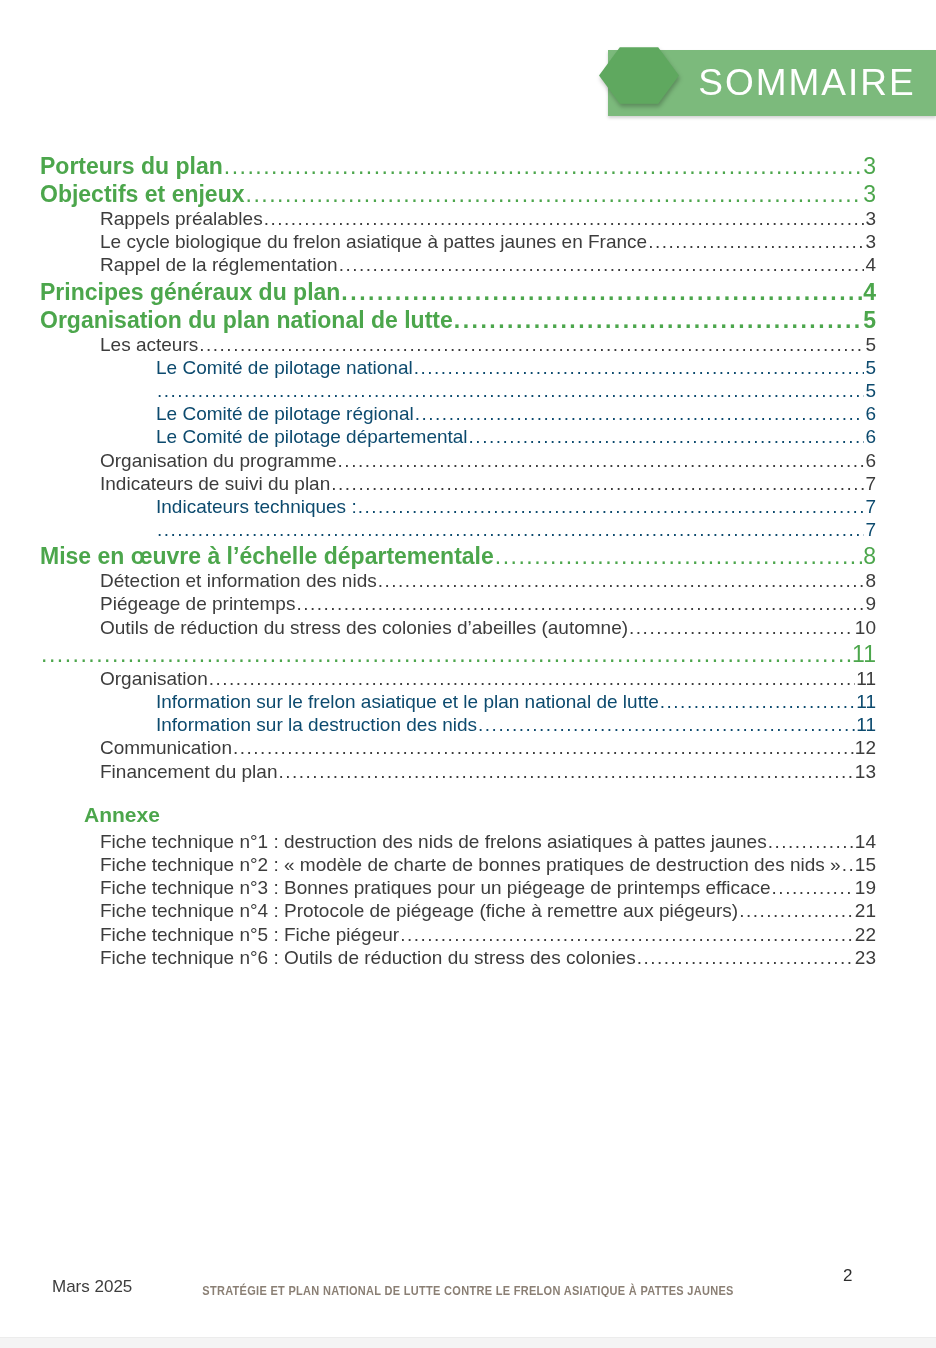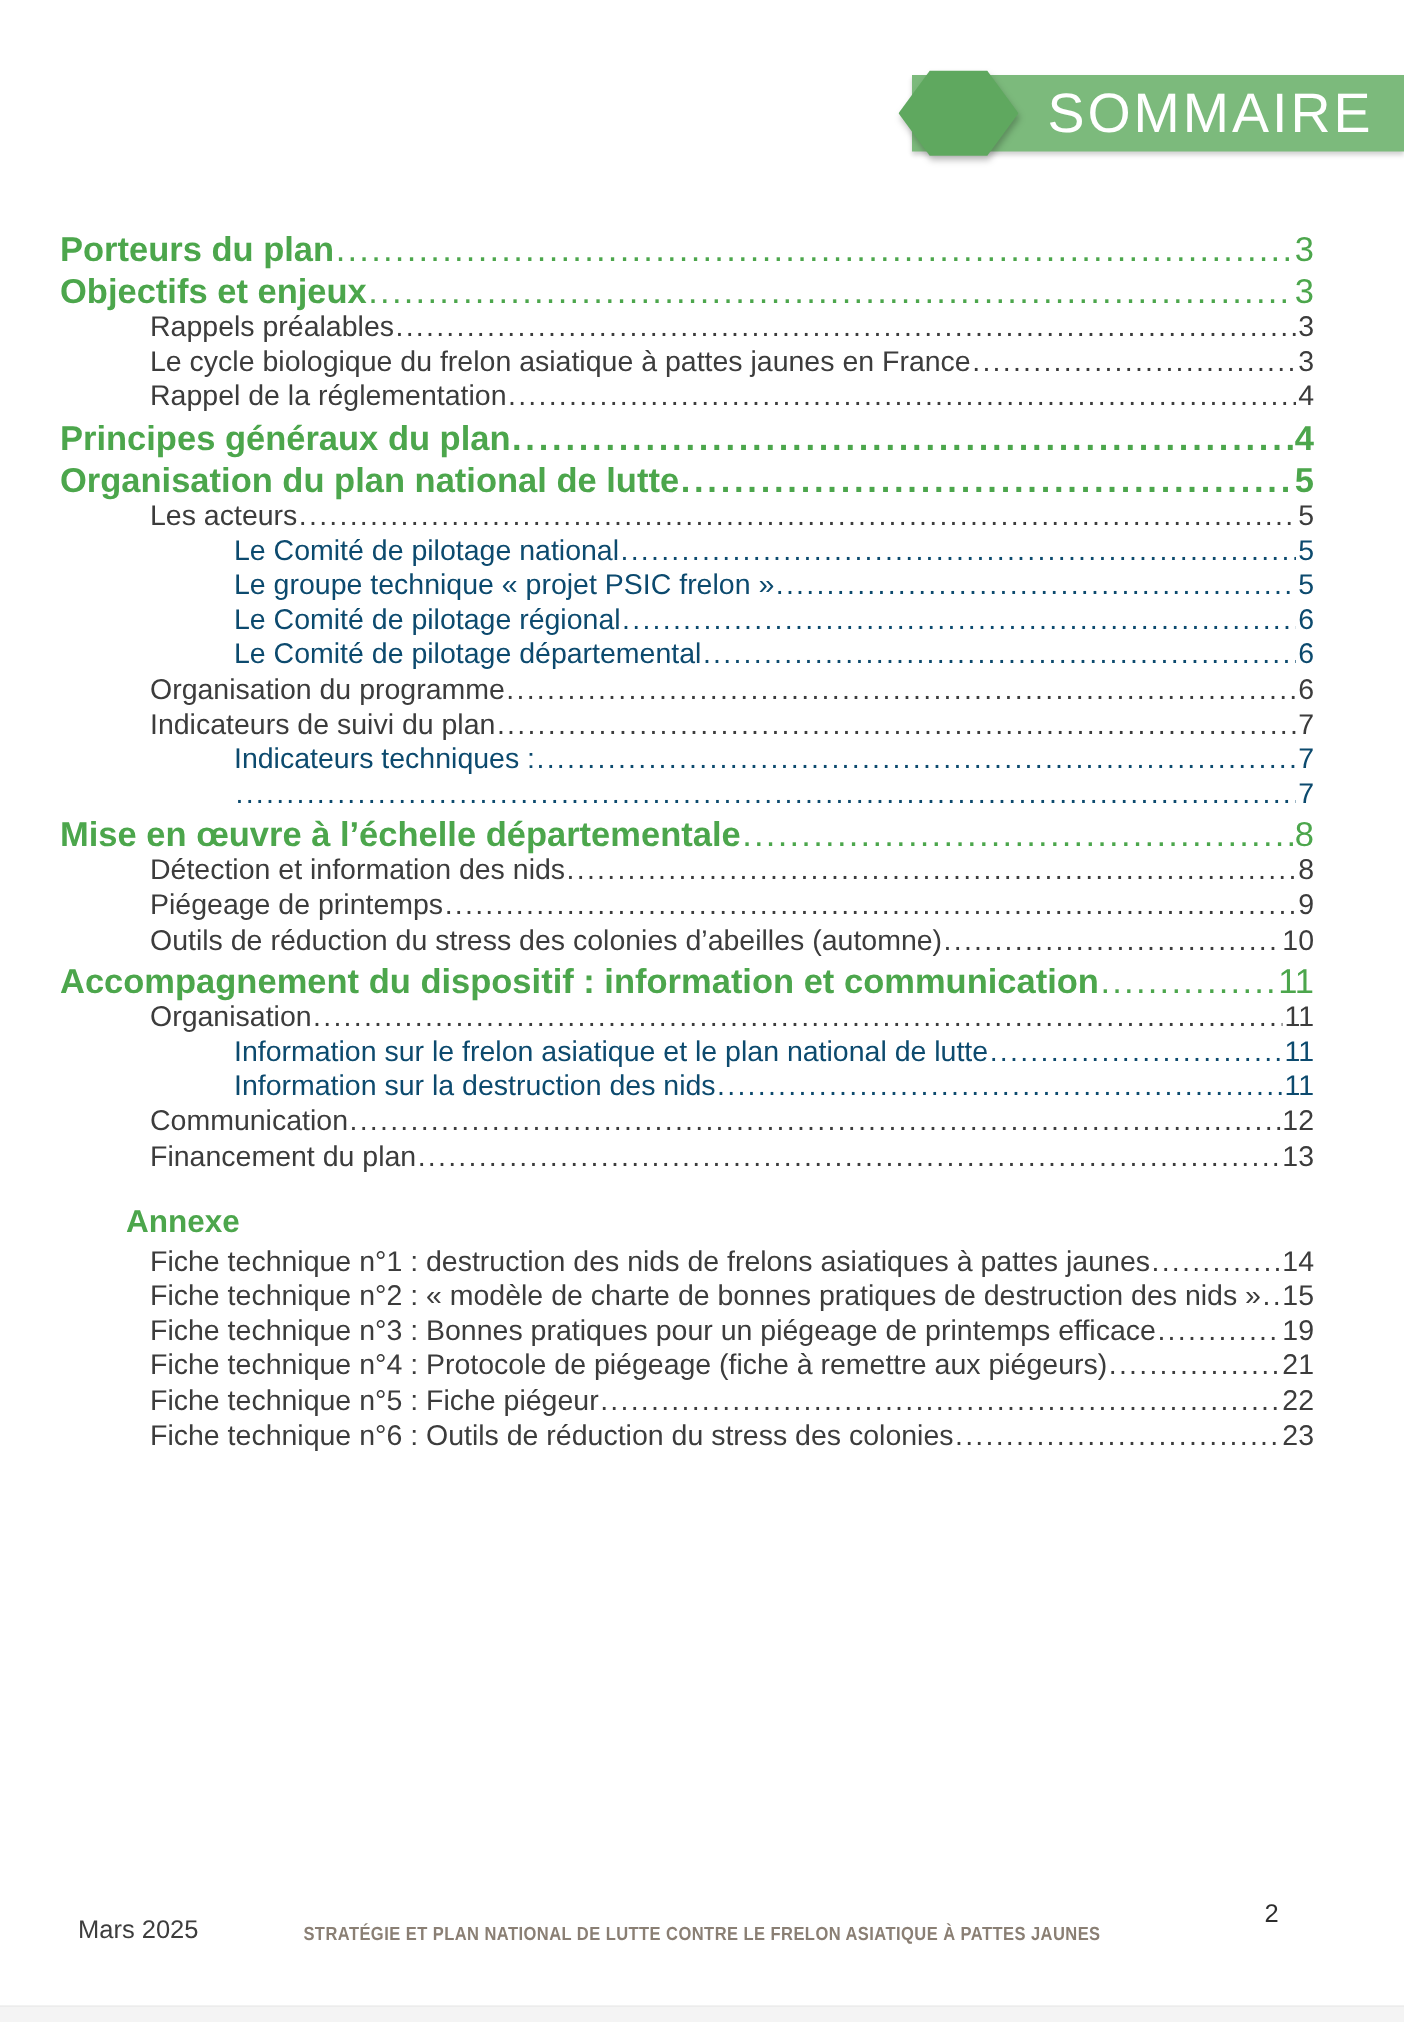--- a/index.html
+++ b/index.html
@@ -9,21 +9,21 @@
     background:#ffffff;
     font-family:"Liberation Sans", sans-serif;
     color:#3c3c3c;
     overflow:hidden;
   }
 
   
   .banner {
     position:absolute;
     top:50px; left:608px; right:0;
-    height:51px;
+    height:66px;
     background:#7cba7c;
     box-shadow:0 2px 3px rgba(0,0,0,0.18);
     display:flex;
     align-items:center;
     justify-content:center;
     padding-left:70px;
   }
   .banner-title {
     color:#ffffff;
     font-size:37px;
@@ -162,21 +162,20 @@
         <span class="toc-label">Les acteurs</span>
         <span class="toc-dots">................................................................................................................................................................................................................................................................................................................................................................................................................</span>
         <span class="toc-page">5</span>
       </div>
       <div class="toc-row lv3">
         <span class="toc-label">Le Comité de pilotage national</span>
         <span class="toc-dots">................................................................................................................................................................................................................................................................................................................................................................................................................</span>
         <span class="toc-page">5</span>
       </div>
       <div class="toc-row lv3">
-        <span class="toc-label">Le groupe technique « projet PSIC frelon » </span>
         <span class="toc-dots">................................................................................................................................................................................................................................................................................................................................................................................................................</span>
         <span class="toc-page">5</span>
       </div>
       <div class="toc-row lv3">
         <span class="toc-label">Le Comité de pilotage régional</span>
         <span class="toc-dots">................................................................................................................................................................................................................................................................................................................................................................................................................</span>
         <span class="toc-page">6</span>
       </div>
       <div class="toc-row lv3">
         <span class="toc-label">Le Comité de pilotage départemental</span>
@@ -216,21 +215,20 @@
         <span class="toc-label">Piégeage de printemps</span>
         <span class="toc-dots">................................................................................................................................................................................................................................................................................................................................................................................................................</span>
         <span class="toc-page">9</span>
       </div>
       <div class="toc-row lv2">
         <span class="toc-label">Outils de réduction du stress des colonies d’abeilles (automne)</span>
         <span class="toc-dots">................................................................................................................................................................................................................................................................................................................................................................................................................</span>
         <span class="toc-page">10</span>
       </div>
       <div class="toc-row lv1">
-        <span class="toc-label">Accompagnement du dispositif : information et communication</span>
         <span class="toc-dots">................................................................................................................................................................................................................................................................................................................................................................................................................</span>
         <span class="toc-page">11</span>
       </div>
       <div class="toc-row lv2">
         <span class="toc-label">Organisation</span>
         <span class="toc-dots">................................................................................................................................................................................................................................................................................................................................................................................................................</span>
         <span class="toc-page">11</span>
       </div>
       <div class="toc-row lv3">
         <span class="toc-label">Information sur le frelon asiatique et le plan national de lutte </span>

